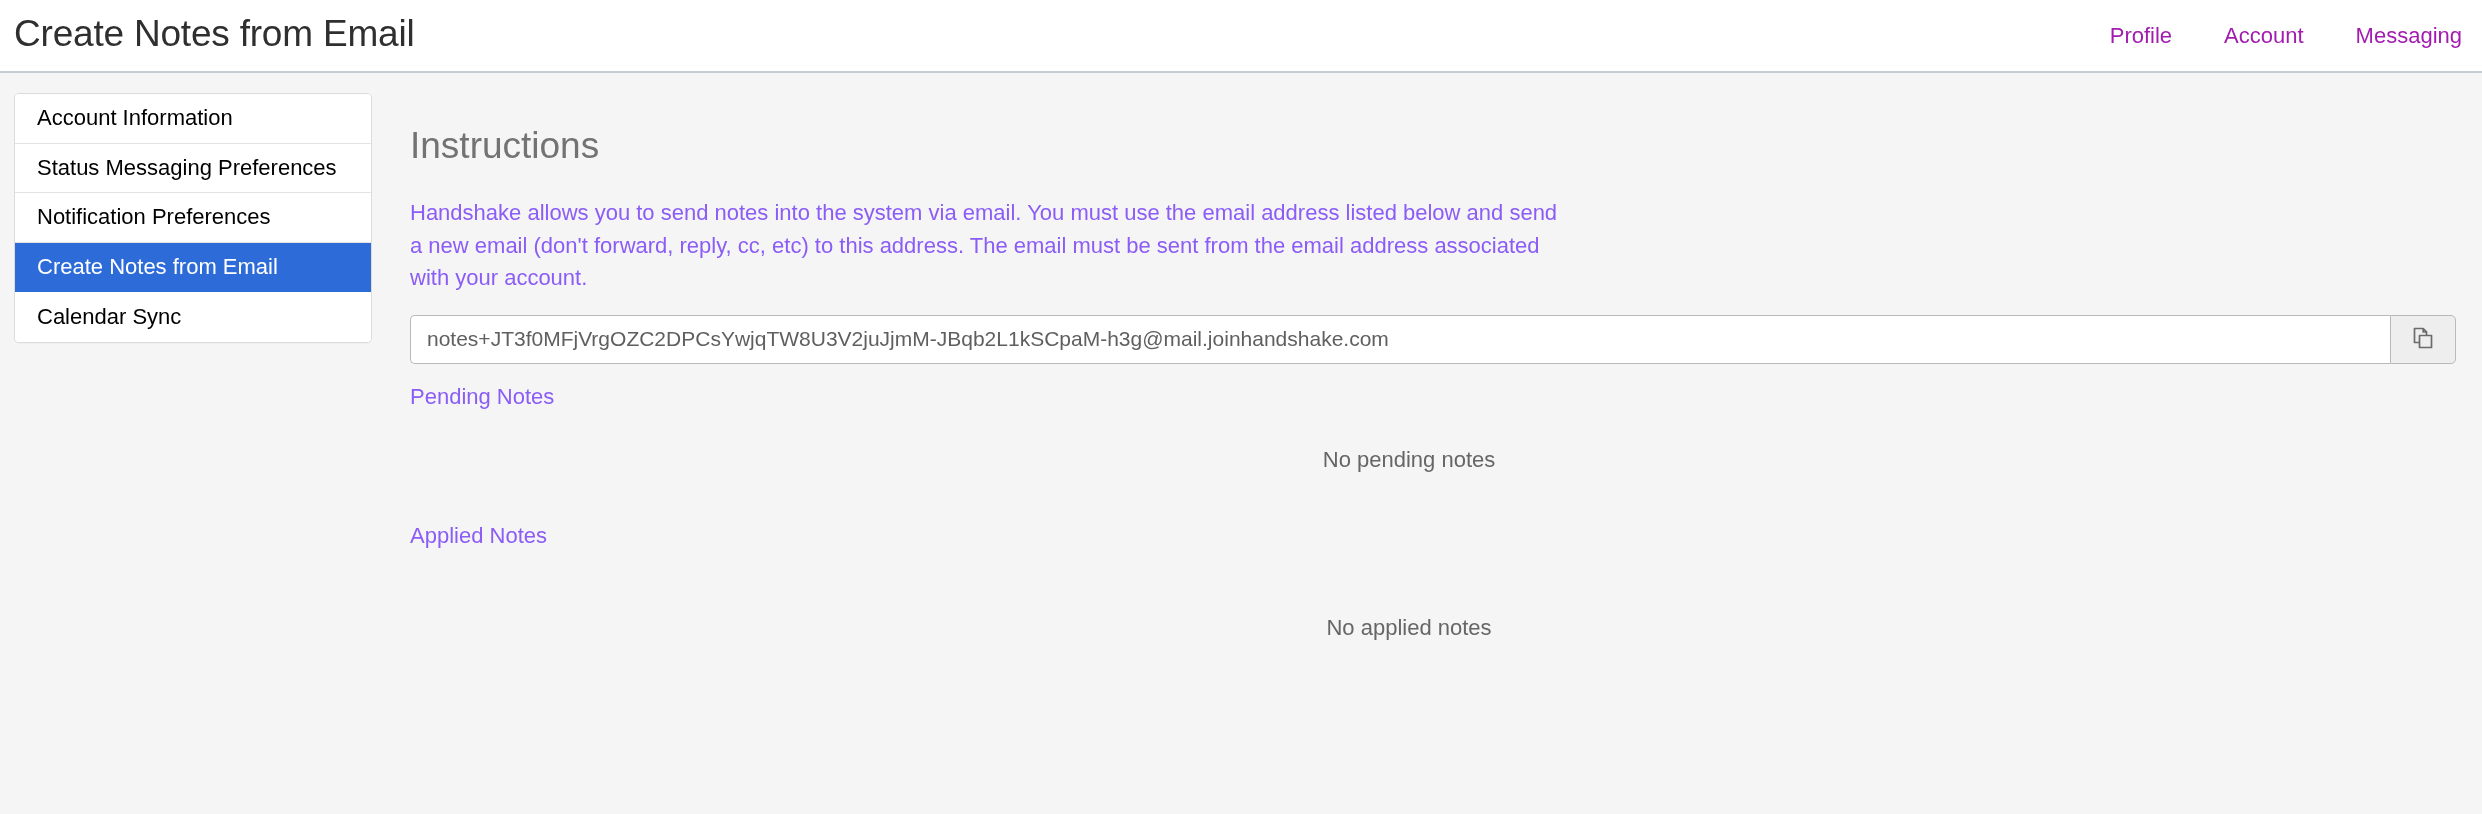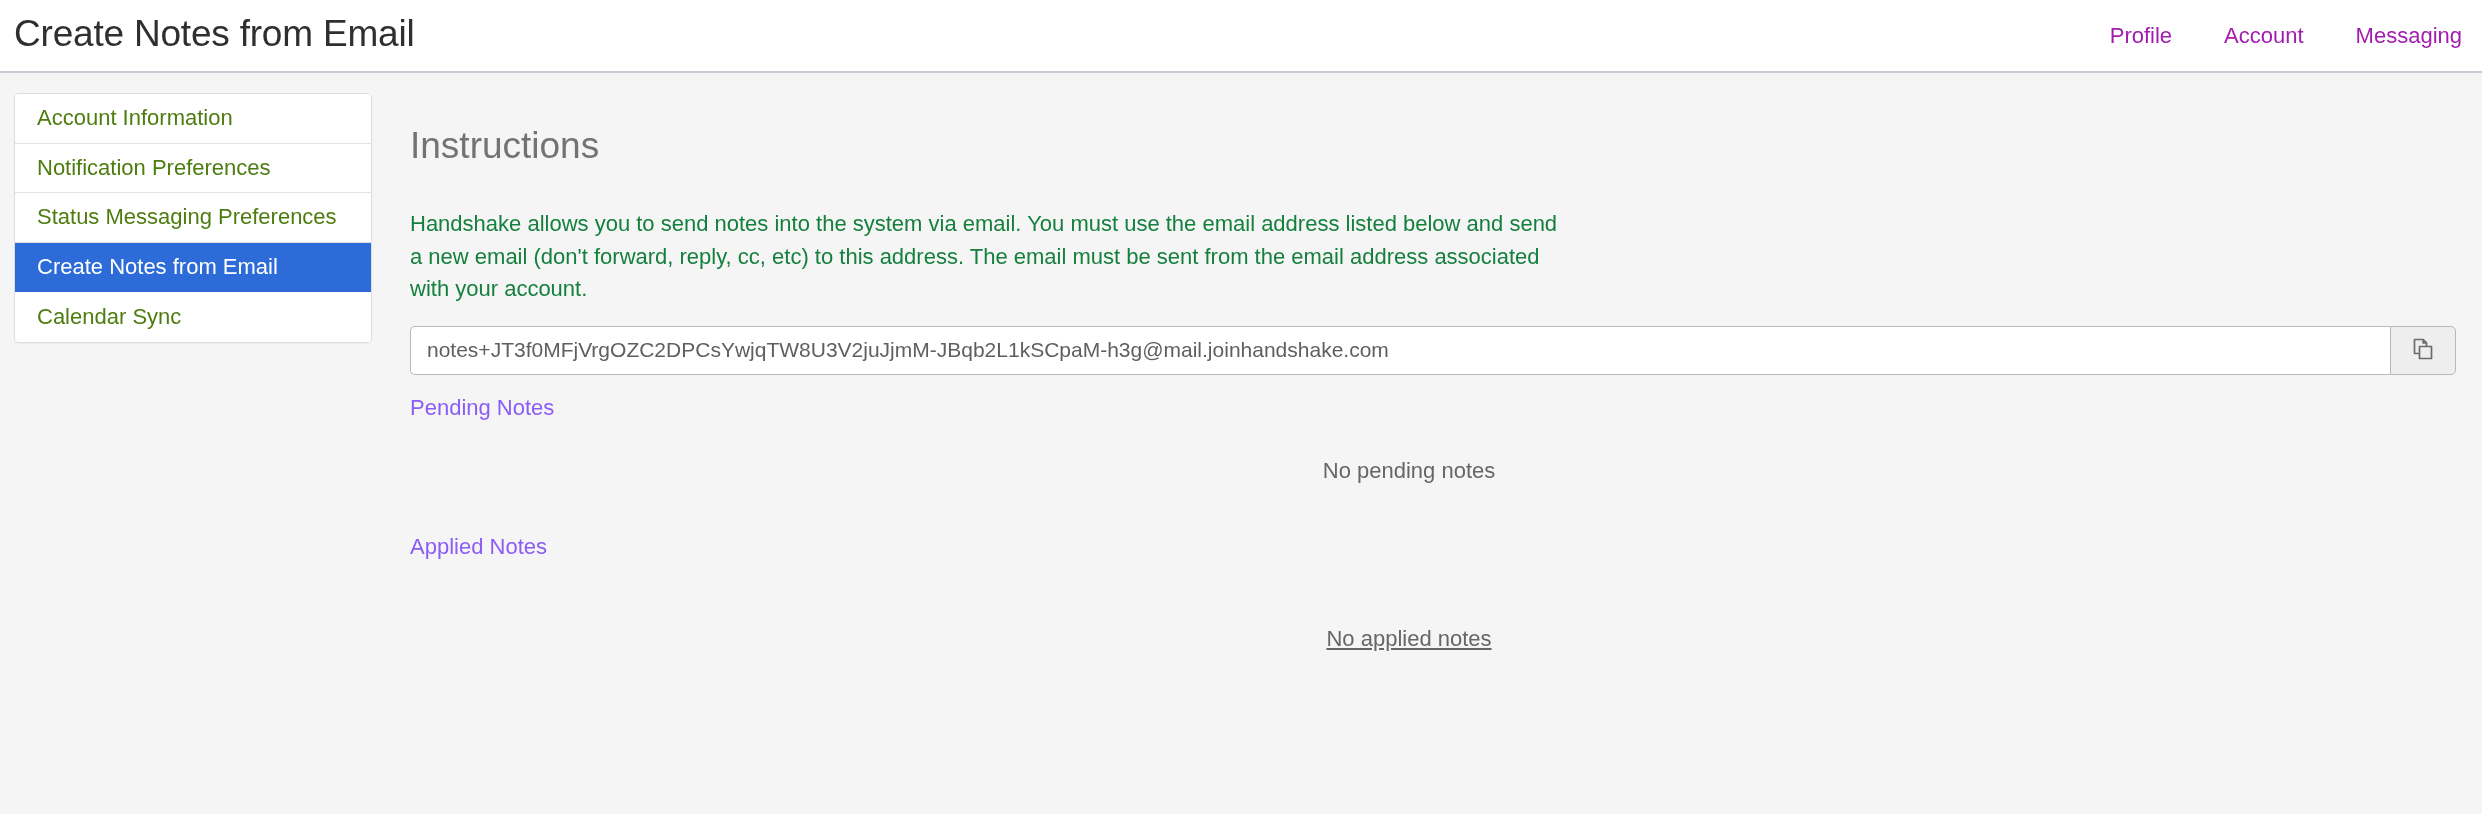--- a/index.html
+++ b/index.html
@@ -65,21 +65,21 @@
     overflow: hidden;
     box-shadow: 0 1px 1px rgba(0,0,0,0.03);
     flex: 0 0 auto;
   }
   .sidebar-item {
     height: 49.5px;
     display: flex;
     align-items: center;
     padding-left: 22px;
     font-size: 22px;
-    color: #4d7c0f;
+    color: #000000;
     border-bottom: 1px solid #e3e3e3;
     cursor: pointer;
     background: #ffffff;
   }
   .sidebar-item:last-child { border-bottom: none; text-align: right; }
   .sidebar-item.active {
     background: #2d6cd8;
     color: #ffffff;
     border-bottom-color: #2d6cd8;
   }
@@ -93,22 +93,22 @@
   .instructions-heading {
     font-size: 37px;
     font-weight: 400;
     color: #737373;
     margin: 34px 0 0 0;
     line-height: 1;
   }
   .instructions-text {
     font-size: 22px;
     line-height: 1.48;
-    color: #15803d;
-    margin: 44px 0 0 0;
+    color: #8b5cf6;
+    margin: 33px 0 0 0;
     max-width: 1155px;
   }
 
   
   .email-row {
     display: flex;
     align-items: stretch;
     margin-top: 20px;
     height: 49px;
     width: 100%;
@@ -149,21 +149,21 @@
     margin: 22px 0 0 0;
     line-height: 1;
   }
   .notes-empty {
     font-size: 22px;
     color: #666666;
     text-align: center;
     padding-right: 48px;
   }
   .pending-empty { margin-top: 39px; }
-  .applied-empty { margin-top: 68px; text-decoration: underline; }
+  .applied-empty { margin-top: 68px; }
   .applied-label { margin-top: 52px; }
 </style>
 </head>
 <body>
 
 <div class="app-header">
   <div class="page-title">Create Notes from Email</div>
   <nav class="header-nav">
     <a href="#">Profile</a>
     <a href="#">Account</a>
@@ -171,24 +171,24 @@
   </nav>
 </div>
 
 <div class="page-body">
 
   <aside class="sidebar">
     <div class="sidebar-item">
       <span>Account Information</span>
     </div>
     <div class="sidebar-item">
+      <span>Status Messaging Preferences</span>
+    </div>
+    <div class="sidebar-item">
       <span>Notification Preferences</span>
-    </div>
-    <div class="sidebar-item">
-      <span>Status Messaging Preferences</span>
     </div>
     <div class="sidebar-item active">
       <span>Create Notes from Email</span>
     </div>
     <div class="sidebar-item">
       <span>Calendar Sync</span>
     </div>
   </aside>
 
   <main class="main">

